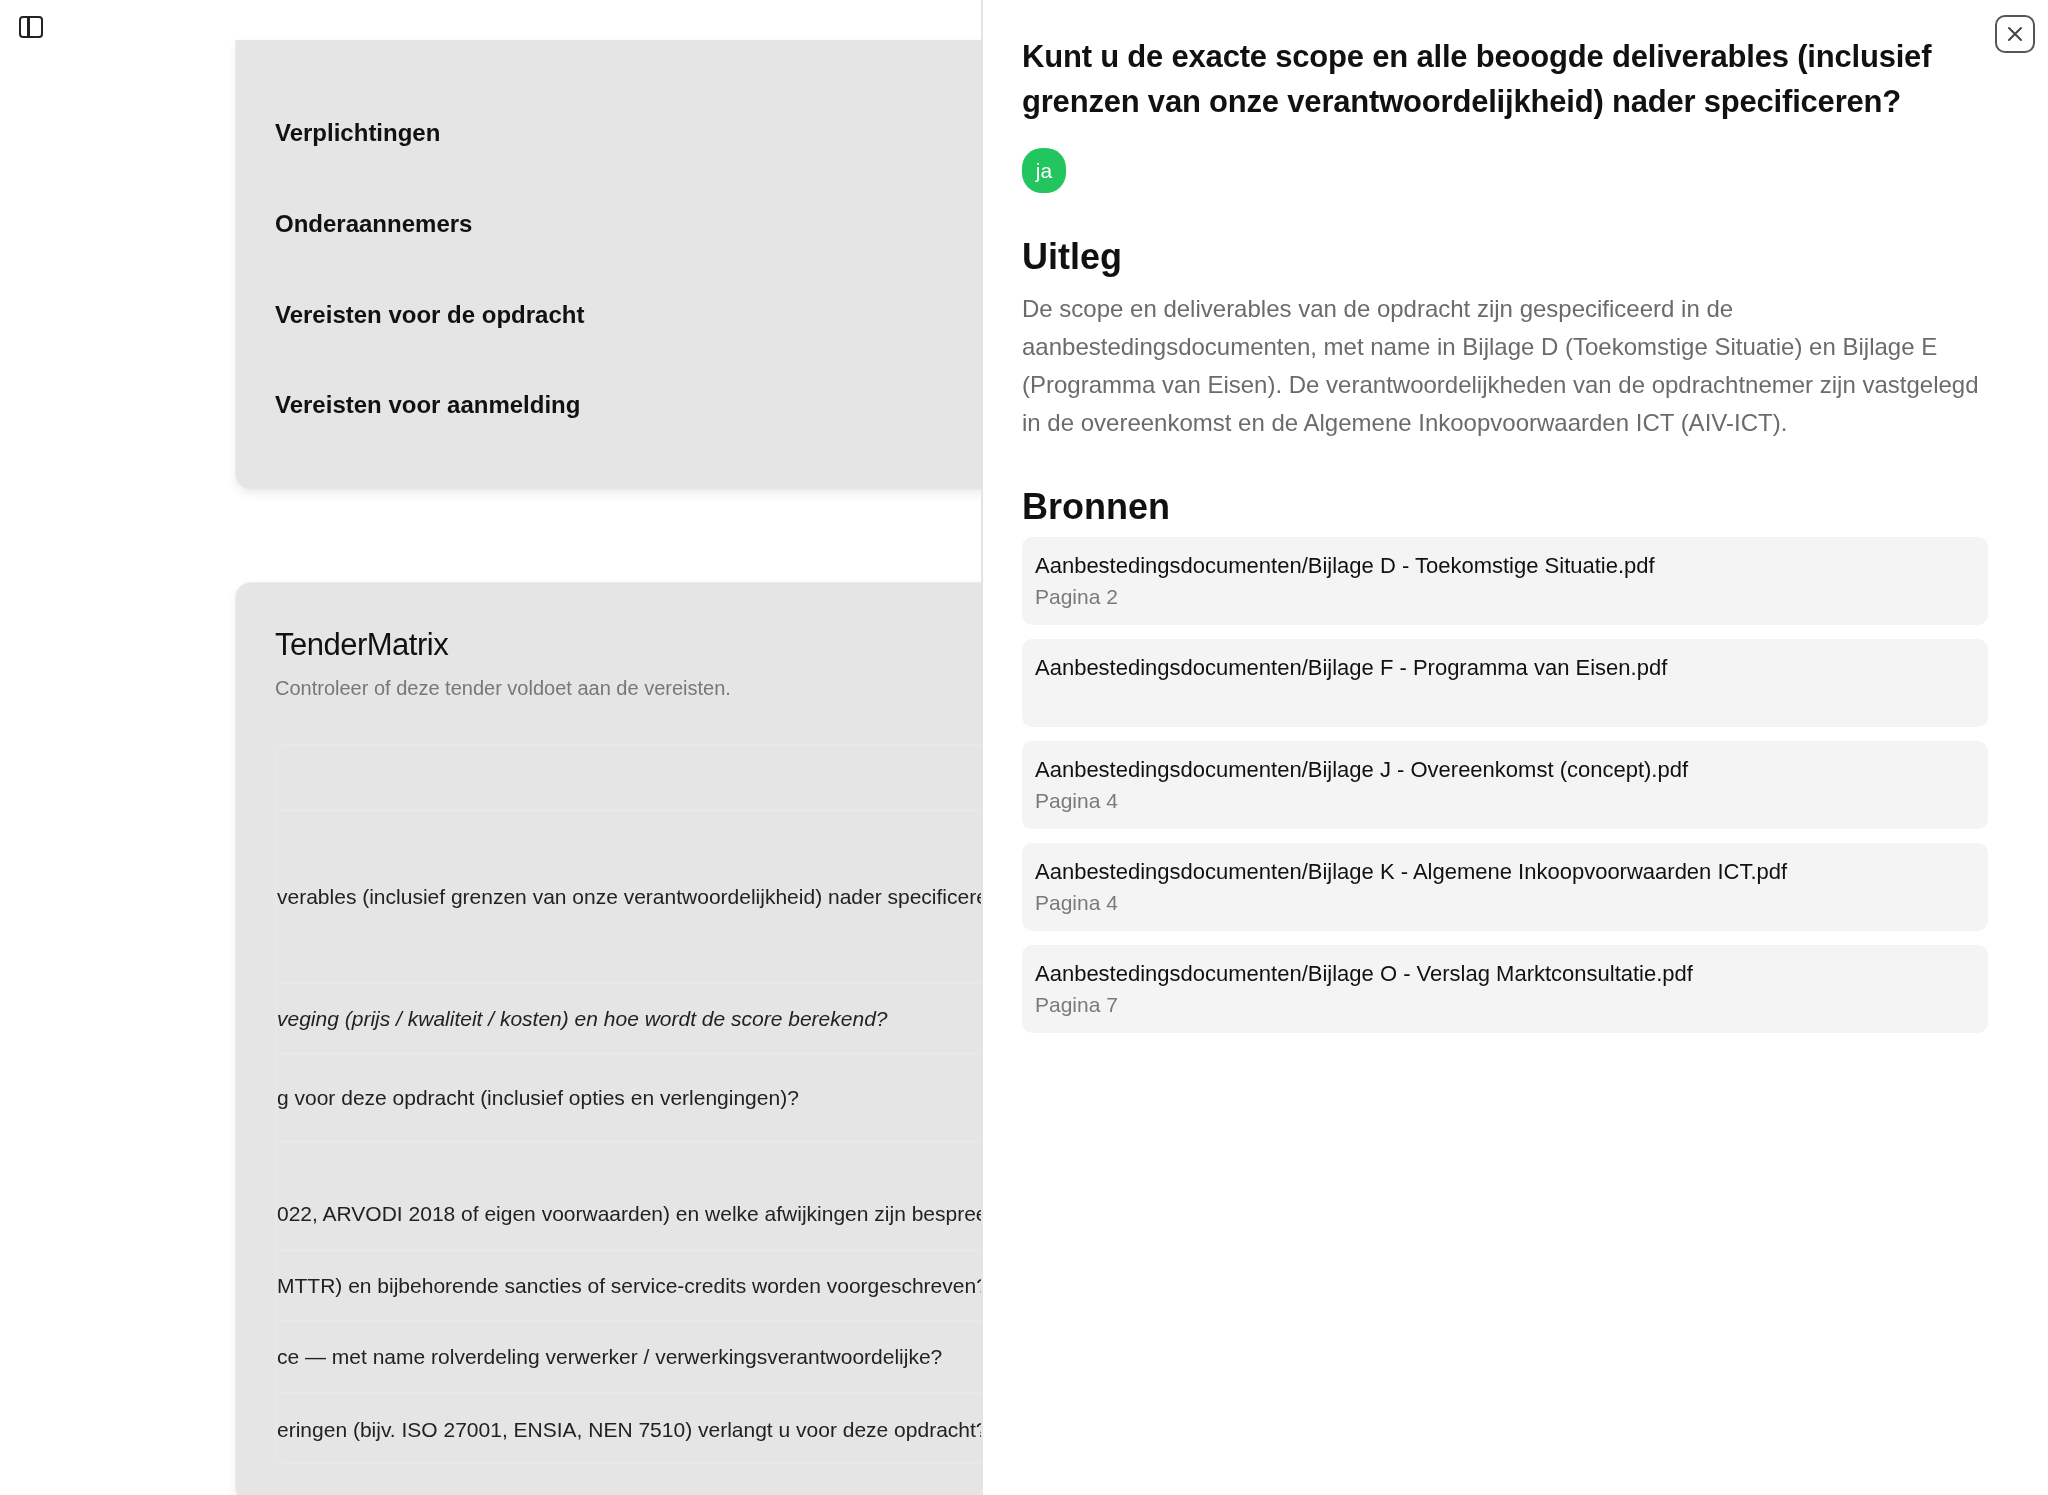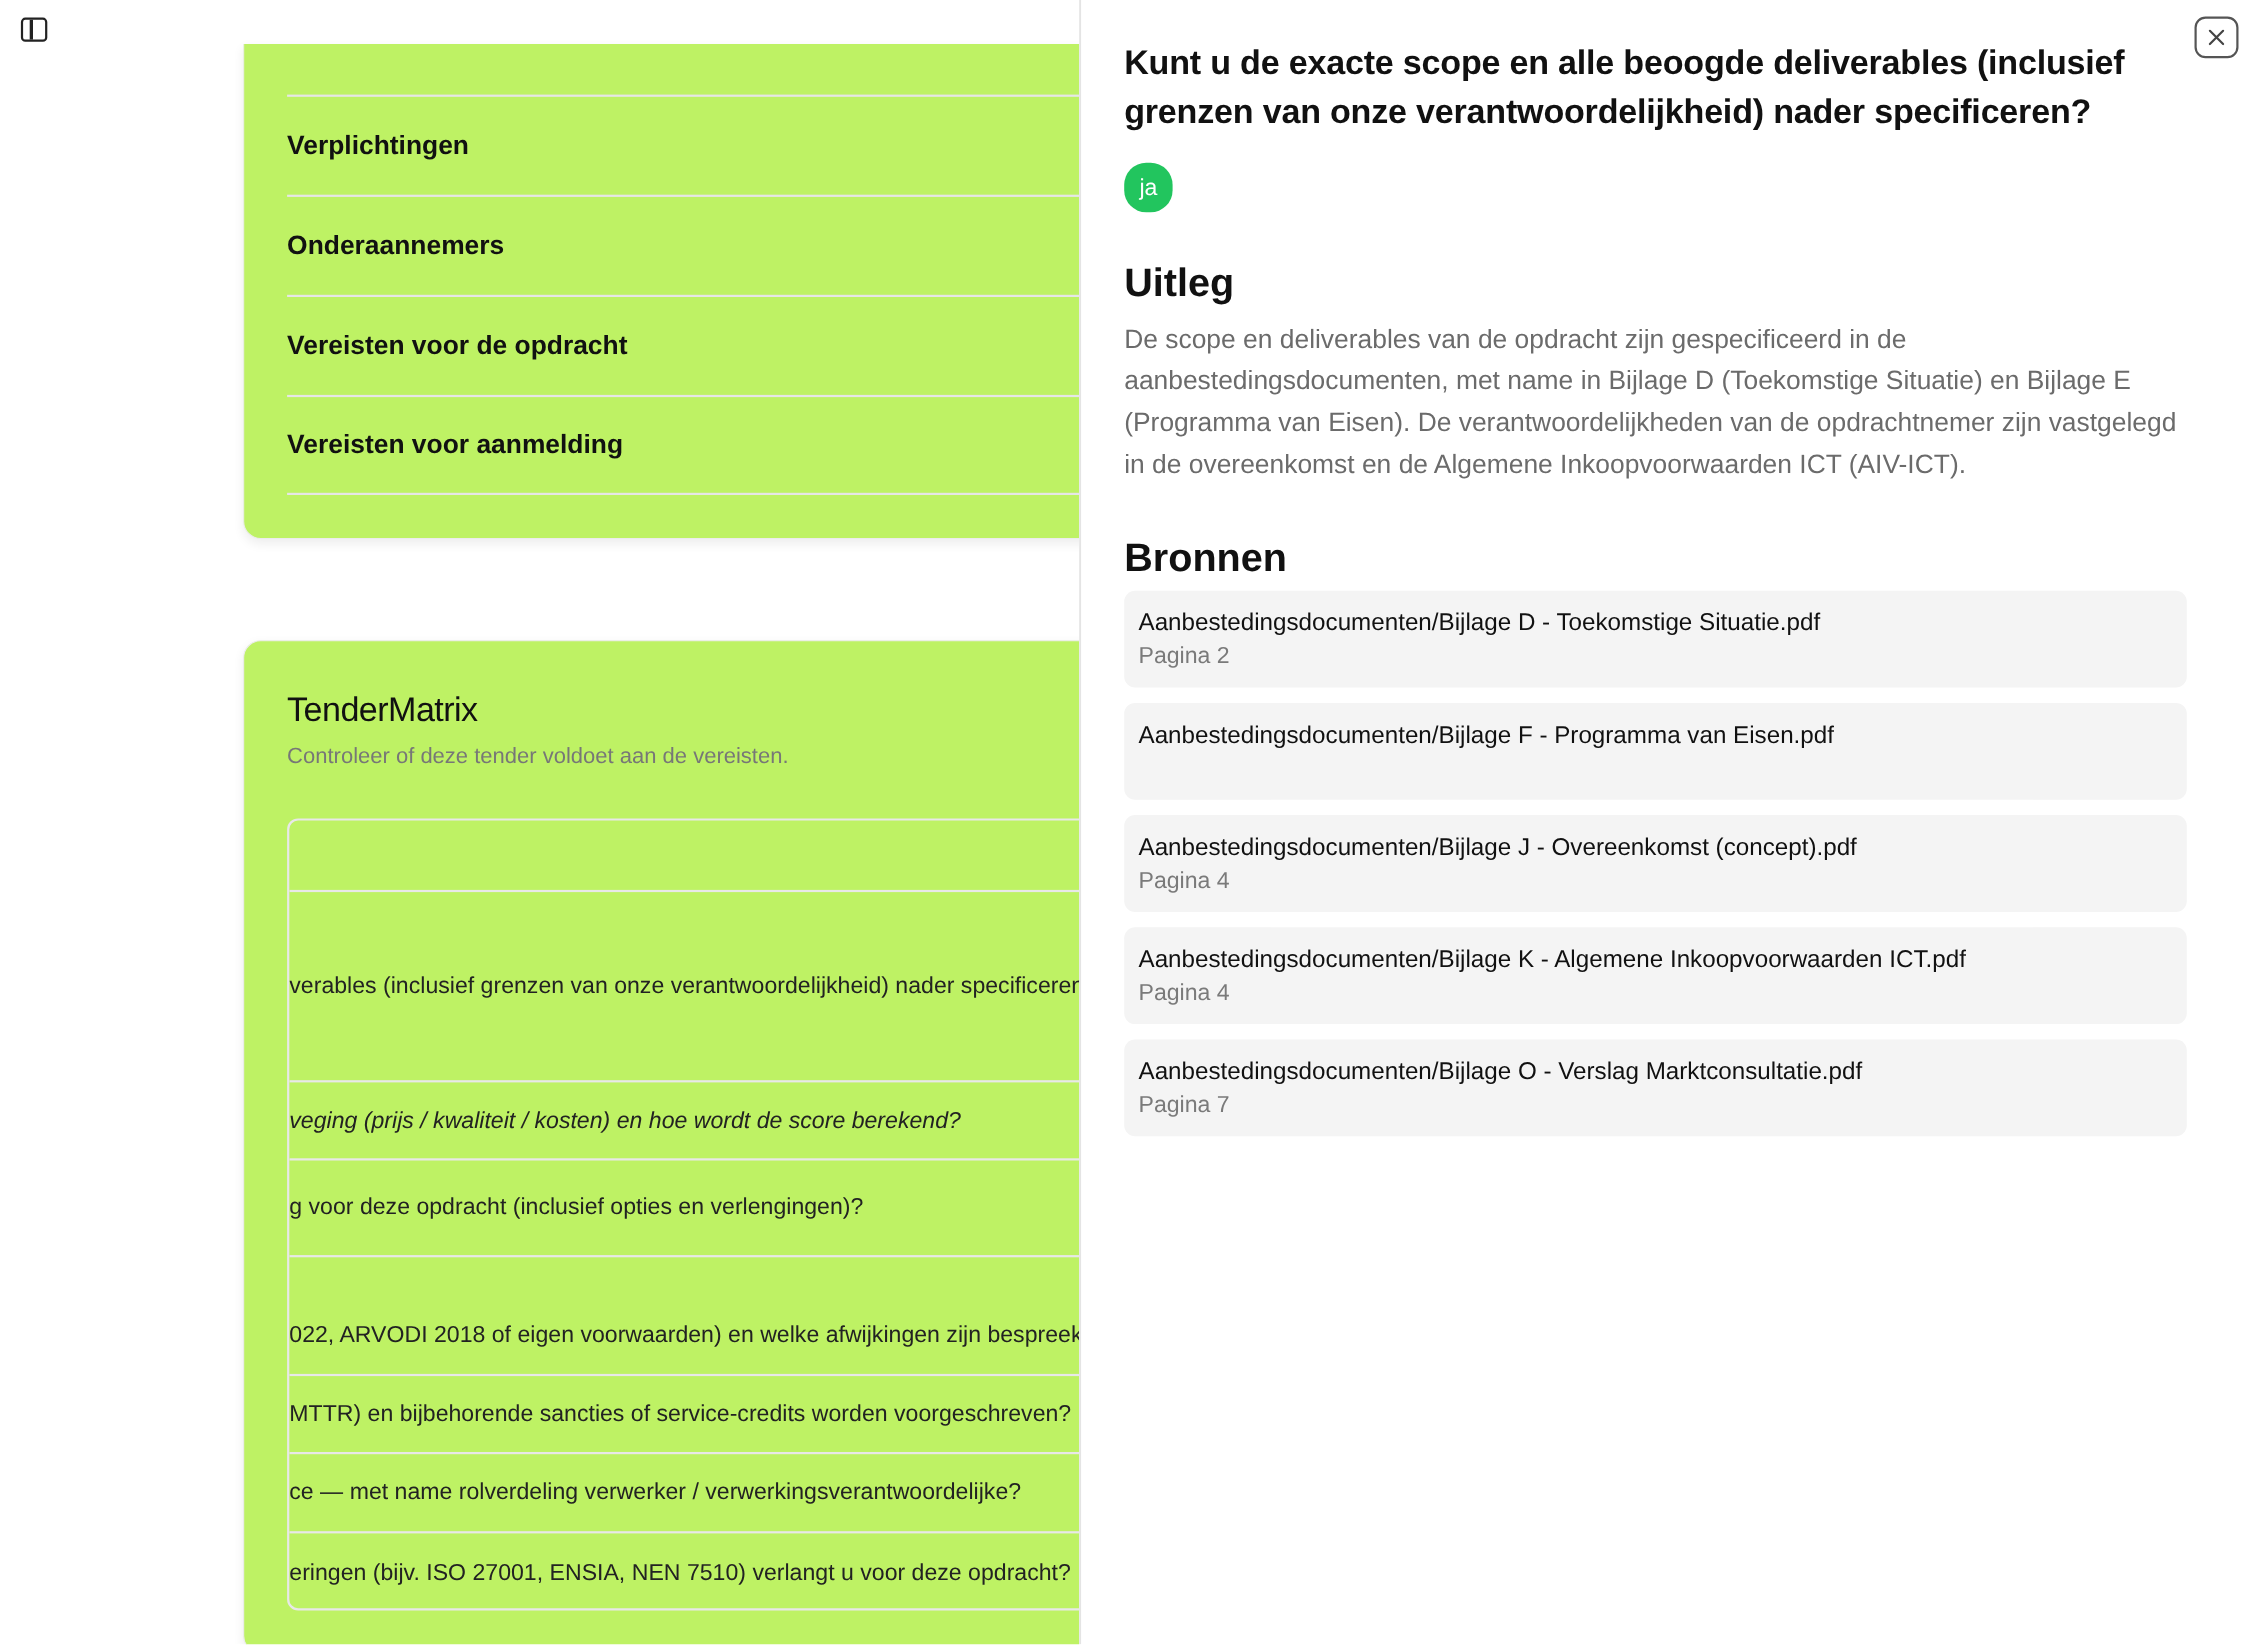--- a/index.html
+++ b/index.html
@@ -10,21 +10,21 @@
     position: absolute; left: 19px; top: 16px; width: 24px; height: 22px;
     border: 2.5px solid #222; border-radius: 4px; cursor: pointer;
   }
   .sidebar-toggle::after {
     content: ""; position: absolute; left: 6px; top: 0; bottom: 0; width: 2.5px; background: #222;
   }
 
   .main { position: absolute; left: 0; top: 0; width: 981px; height: 1495px; overflow: hidden; }
 
   .card {
-    position: absolute; left: 221px; width: 900px; background: #bef264;
+    position: absolute; left: 235px; width: 900px; background: #e5e5e5;
     border-radius: 16px; border: 1px solid #ececec;
     box-shadow: 0 4px 10px rgba(0,0,0,0.07);
   }
   .card-1 { top: 40px; height: 450px; border-top: none; border-top-left-radius: 0; border-top-right-radius: 0; }
   .card-1 .cat-list { position: absolute; left: 39px; right: 0; top: 46px; }
   .cat-item {
     height: 91px; border-top: 2px solid #e6e6e6; display: flex; align-items: center;
     font-weight: 700; font-size: 24px; color: #111; cursor: pointer;
   }
   .cat-item:last-child { border-bottom: 2px solid #e6e6e6; }

